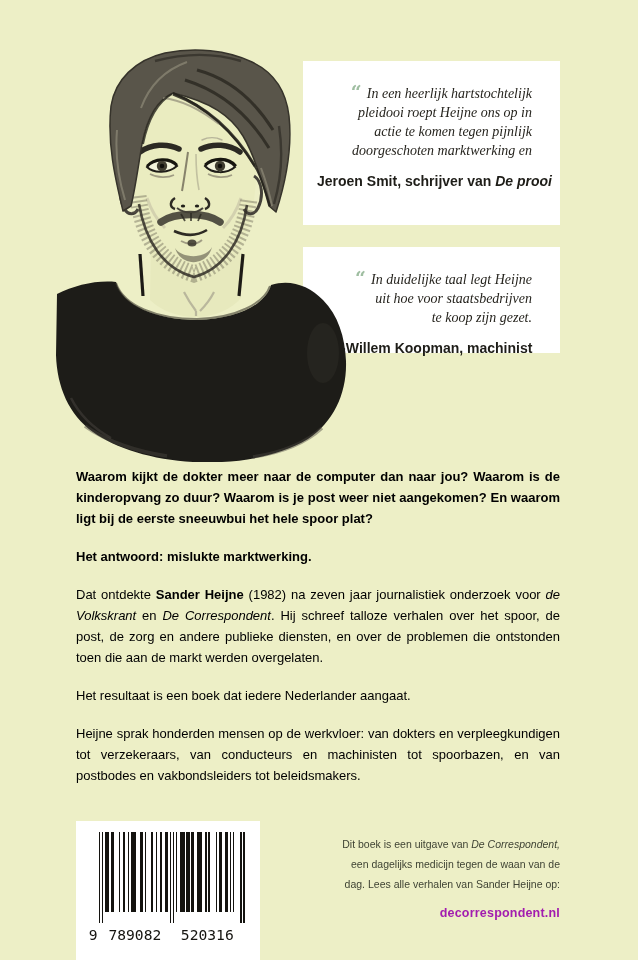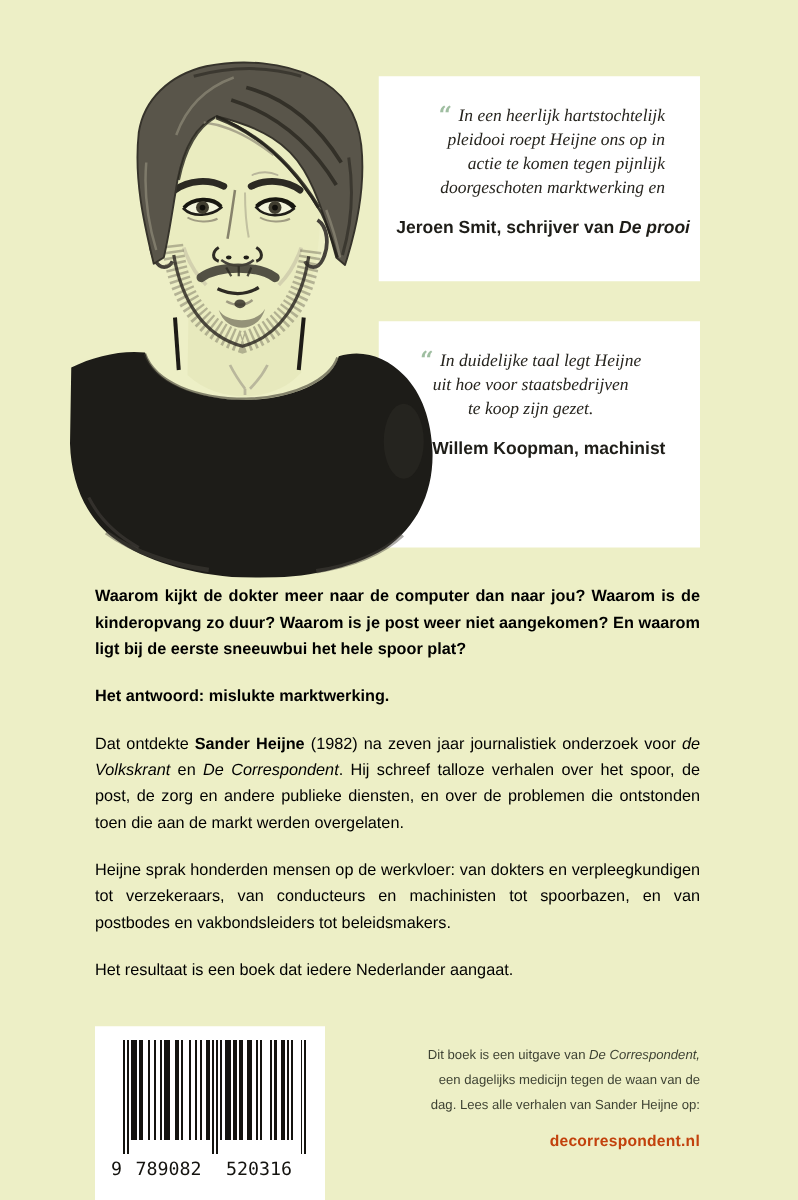--- a/index.html
+++ b/index.html
@@ -7,21 +7,21 @@
     position:relative;width:638px;height:960px;overflow:hidden;
     background:#edefc6;
     font-family:"Liberation Sans",sans-serif;
   }
   
   .quote-box{
     position:absolute;left:303px;width:257px;background:#ffffff;
     box-sizing:border-box;padding:21px 28px 16px 14px;text-align:right;z-index:1;
   }
   .qbox1{top:61px;height:164px;}
-  .qbox2{top:257px;height:181px;text-align:center;}
+  .qbox2{top:247px;height:106px;}
   .quote-line{
     font-family:"Liberation Serif","DejaVu Serif",serif;font-style:italic;
     font-size:14px;line-height:19px;color:#26241e;white-space:nowrap;
   }
   .quote-mark{
     color:#9fbea1;font-family:"DejaVu Serif",serif;font-style:normal;font-weight:700;
     font-size:19px;letter-spacing:-2px;margin-right:7px;position:relative;top:1px;
   }
   .attribution{
     margin-top:14px;font-size:14px;font-weight:700;color:#1e1d18;line-height:14px;white-space:nowrap;
@@ -44,21 +44,21 @@
   }
   .barcode-svg{margin-top:11px;width:168px;height:114px;shape-rendering:crispEdges;}
   .bc-digit{
     font-family:"DejaVu Sans Mono",monospace;font-size:9.5px;fill:#14130f;
   }
   .publisher{
     position:absolute;right:78px;top:834px;width:300px;text-align:right;z-index:1;
     color:#3e4233;font-size:10.5px;line-height:20px;padding-left:32px;
   }
   .website{
-    margin-top:9px;font-size:12.5px;font-weight:700;color:#c2410c;letter-spacing:0.2px;
+    margin-top:9px;font-size:12.5px;font-weight:700;color:#a21caf;letter-spacing:0.2px;
   }
 </style>
 </head>
 <body>
 
 <div class="page">
 
   <div class="quote-box qbox1">
     <div class="quote-line"><span class="quote-mark">“</span><span>In een heerlijk hartstochtelijk</span></div>
     <div class="quote-line">pleidooi roept Heijne ons op in</div>
@@ -136,22 +136,22 @@
       <ellipse cx="268" cy="305" rx="16" ry="30" fill="#2e2c25" opacity="0.5"></ellipse>
       <path d="M30,378 C52,394 84,404 112,408 M198,409 C230,404 252,394 267,380" stroke="#4b4840" stroke-width="3.5" fill="none" opacity="0.45"></path>
       <path d="M16,350 C24,366 38,380 56,390" stroke="#55514a" stroke-width="2.5" fill="none" opacity="0.4"></path>
     </g>
   </svg>
 
   <div class="body-text">
     <p class="b">Waarom kijkt de dokter meer naar de computer dan naar jou? Waarom is de kinderopvang zo duur? Waarom is je post weer niet aangekomen? En waarom ligt bij de eerste sneeuwbui het hele spoor plat?</p>
     <p class="b">Het antwoord: mislukte marktwerking.</p>
     <p><span>Dat ontdekte </span><span class="b">Sander Heijne</span><span> (1982) na zeven jaar journalistiek onderzoek voor </span><span class="i">de Volkskrant</span><span> en </span><span class="i">De Correspondent</span><span>. Hij schreef talloze verhalen over het spoor, de post, de zorg en andere publieke diensten, en over de problemen die ontstonden toen die aan de markt werden overgelaten.</span></p>
+    <p>Het resultaat is een boek dat iedere Nederlander aangaat.</p>
     <p>Heijne sprak honderden mensen op de werkvloer: van dokters en verpleegkundigen tot verzekeraars, van conducteurs en machinisten tot spoorbazen, en van postbodes en vakbondsleiders tot beleidsmakers.</p>
-    <p>Het resultaat is een boek dat iedere Nederlander aangaat.</p>
   </div>
 
   <div class="barcode-panel">
     <svg class="barcode-svg" viewBox="0 0 106 74" xmlns="http://www.w3.org/2000/svg">
       <g id="bc-bars" fill="#14130f">
           <rect x="8" y="0" width="1" height="59"></rect>
           <rect x="10" y="0" width="1" height="59"></rect>
           <rect x="12" y="0" width="1" height="52"></rect>
           <rect x="13" y="0" width="1" height="52"></rect>
           <rect x="14" y="0" width="1" height="52"></rect>

